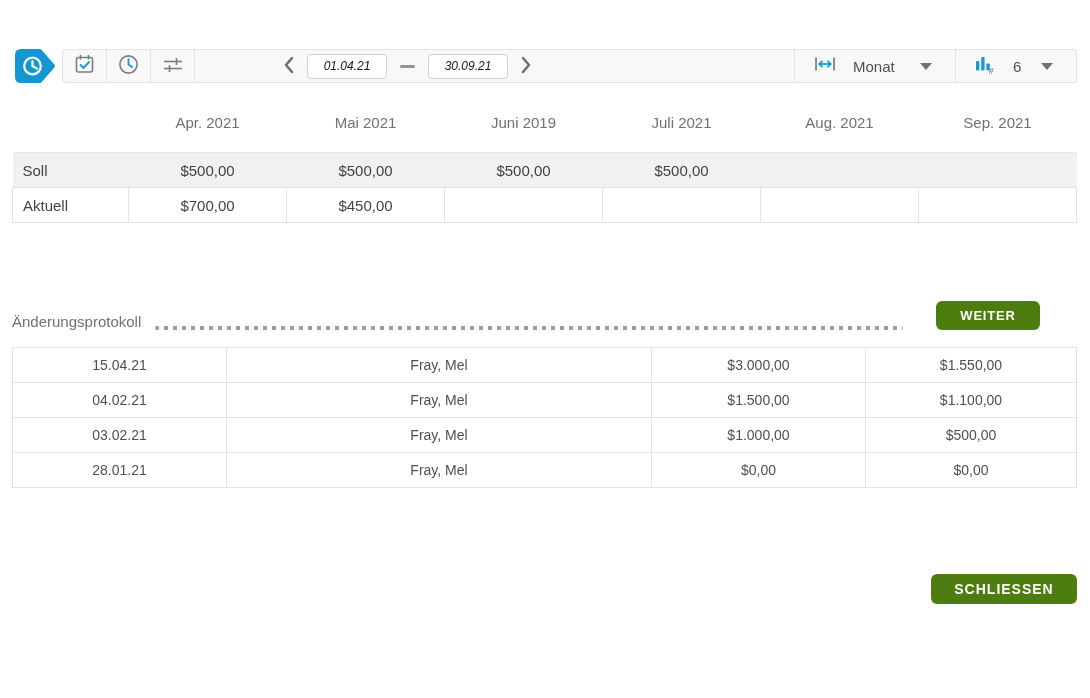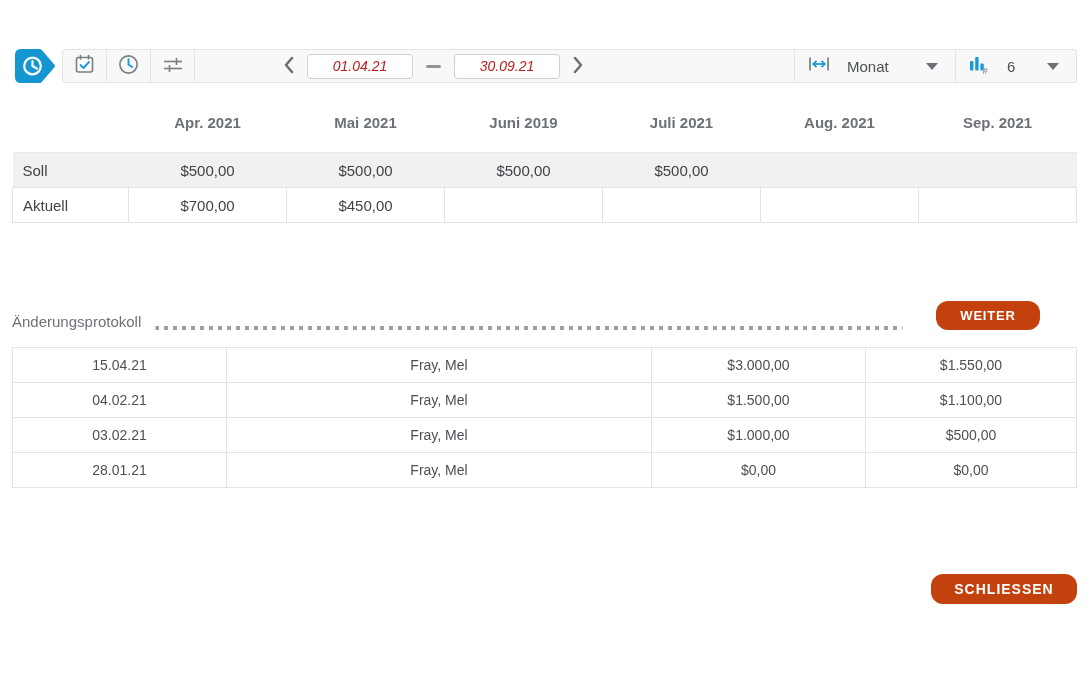--- a/index.html
+++ b/index.html
@@ -12,42 +12,42 @@
   .title-accent { width: 5px; height: 28px; background: #1a9ad5; margin-right: 15px; border-radius: 1px; }
   .page-title { font-size: 19px; font-weight: 400; color: #1a9ad5; letter-spacing: 0.2px; }
 
   
   .toolbar-row { display: flex; align-items: center; margin-top: 30px; height: 36px; }
   .badge { width: 45px; height: 36px; margin-right: 5px; flex: 0 0 auto; cursor: pointer; }
   .toolbar { flex: 1; height: 34px; background: #f8f8f8; border: 1px solid #e2e3e5; border-radius: 3px; display: flex; align-items: center; }
   .tb-btn { width: 44px; height: 32px; display: flex; align-items: center; justify-content: center; border: none; border-right: 1px solid #e2e3e5; background: transparent; cursor: pointer; }
   .nav-group { display: flex; align-items: center; margin-left: 84px; }
   .chev-btn { background: transparent; border: none; cursor: pointer; padding: 2px 4px; display: flex; align-items: center; }
-  .date-input { width: 106px; height: 25px; margin: 0 8px; border: 1px solid #cdd0d3; border-radius: 4px; background: #fff; text-align: center; font-style: italic; font-size: 14px; color: #b91c1c; font-family: "Liberation Sans", sans-serif; }
+  .date-input { width: 80px; height: 25px; margin: 0 8px; border: 1px solid #cdd0d3; border-radius: 4px; background: #fff; text-align: center; font-style: italic; font-size: 12px; color: #0f172a; font-family: "Liberation Sans", sans-serif; }
   .dash { width: 15px; height: 3px; background: #8f9499; border-radius: 2px; margin: 0 5px; }
   .right-group { margin-left: auto; display: flex; height: 100%; }
-  .dd { display: flex; align-items: center; height: 100%; border-left: 1px solid #e2e3e5; padding: 0 13px; cursor: pointer; }
+  .dd { display: flex; align-items: center; height: 100%; border-left: 1px solid #e2e3e5; padding: 0 19px; cursor: pointer; }
   .dd-interval { width: 161px; }
   .dd-count { width: 121px; }
   .dd-label { font-size: 15px; color: #4b5055; margin-left: 17px; }
   .caret { width: 0; height: 0; border-left: 6px solid transparent; border-right: 6px solid transparent; border-top: 7px solid #6d7278; margin-left: auto; margin-right: 4px; }
 
   
   .values-table { width: 100%; margin-top: 26px; border-collapse: collapse; table-layout: fixed; }
-  .values-table th { font-weight: 700; font-size: 15px; color: #6d7278; text-align: center; padding: 4px 0 21px 0; }
+  .values-table th { font-weight: 400; font-size: 15px; color: #6d7278; text-align: center; padding: 4px 0 21px 0; }
   .values-table td { height: 35px; font-size: 15px; text-align: center; color: #3f4347; }
   .values-table tr.row-soll td { background: #f1f1f2; border-top: 1px solid #e7e7e8; border-bottom: 1px solid #e2e3e5; }
   .values-table tr.row-aktuell td { background: #fff; border: 1px solid #e2e3e5; }
   .values-table td.row-label { text-align: left; padding-left: 10px; }
 
   
   .cl-head { display: flex; align-items: flex-end; margin-top: 78px; height: 29px; }
   .cl-title { font-size: 15px; color: #6d7278; flex: 0 0 auto; }
   .cl-dots { flex: 1; height: 4px; margin: 0 33px 0 14px; background: repeating-linear-gradient(90deg, #9b9fa3 0 4px, transparent 4px 9px); border-radius: 2px; }
-  .btn-blue { background: #c2410c; color: #fff; border: none; border-radius: 12px; font-family: "Liberation Sans", sans-serif; font-weight: bold; cursor: pointer; }
+  .btn-blue { background: #4d7c0f; color: #fff; border: none; border-radius: 6px; font-family: "Liberation Sans", sans-serif; font-weight: bold; cursor: pointer; }
   .weiter-btn { width: 104px; height: 29px; font-size: 13px; letter-spacing: 0.8px; margin-right: 37px; flex: 0 0 auto; }
 
   .log-headers { display: grid; grid-template-columns: 214px 425px 214px auto; margin-top: 36px; }
   .log-headers div { text-align: center; font-size: 15px; color: #6d7278; }
   .log-table { width: 100%; margin-top: 17px; border-collapse: collapse; table-layout: fixed; }
   .log-table td { height: 35px; border: 1px solid #e2e3e5; text-align: center; font-size: 14px; color: #4b5055; background: #fff; }
 
   
   .footer { margin-top: 86px; display: flex; justify-content: flex-end; }
   .close-btn { width: 146px; height: 30px; font-size: 14px; letter-spacing: 1px; }

